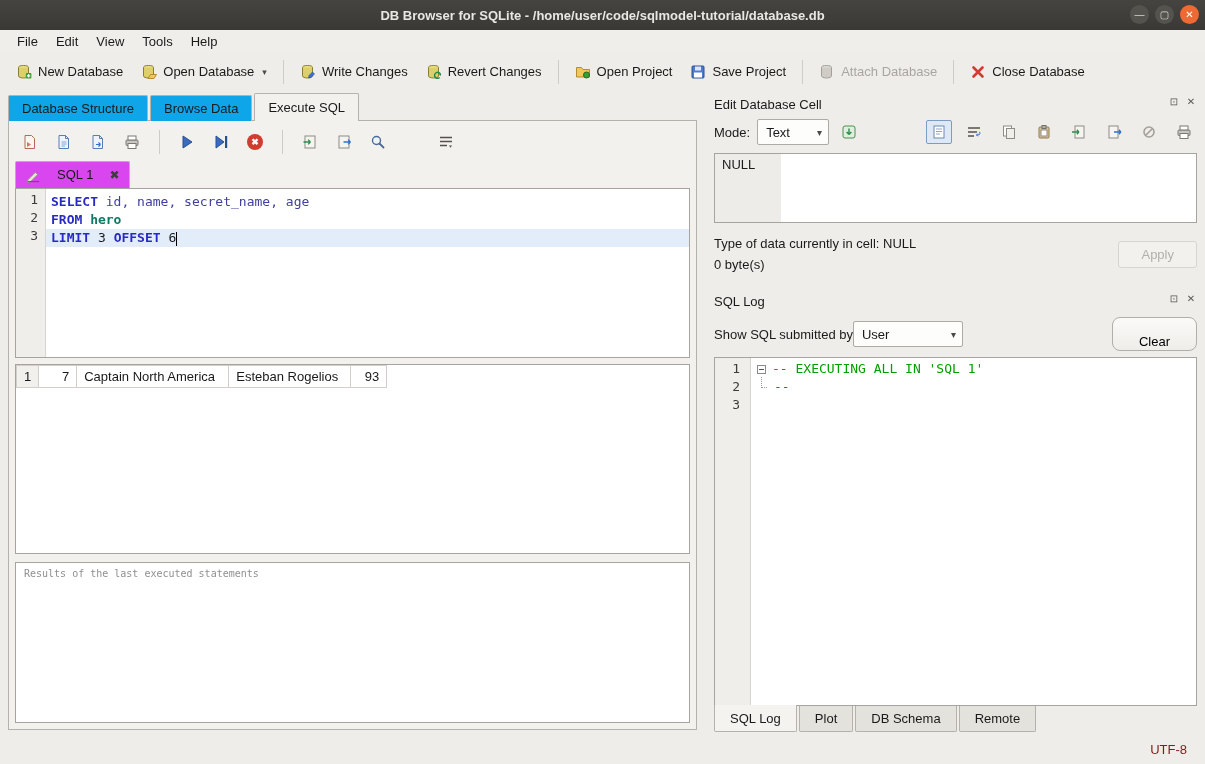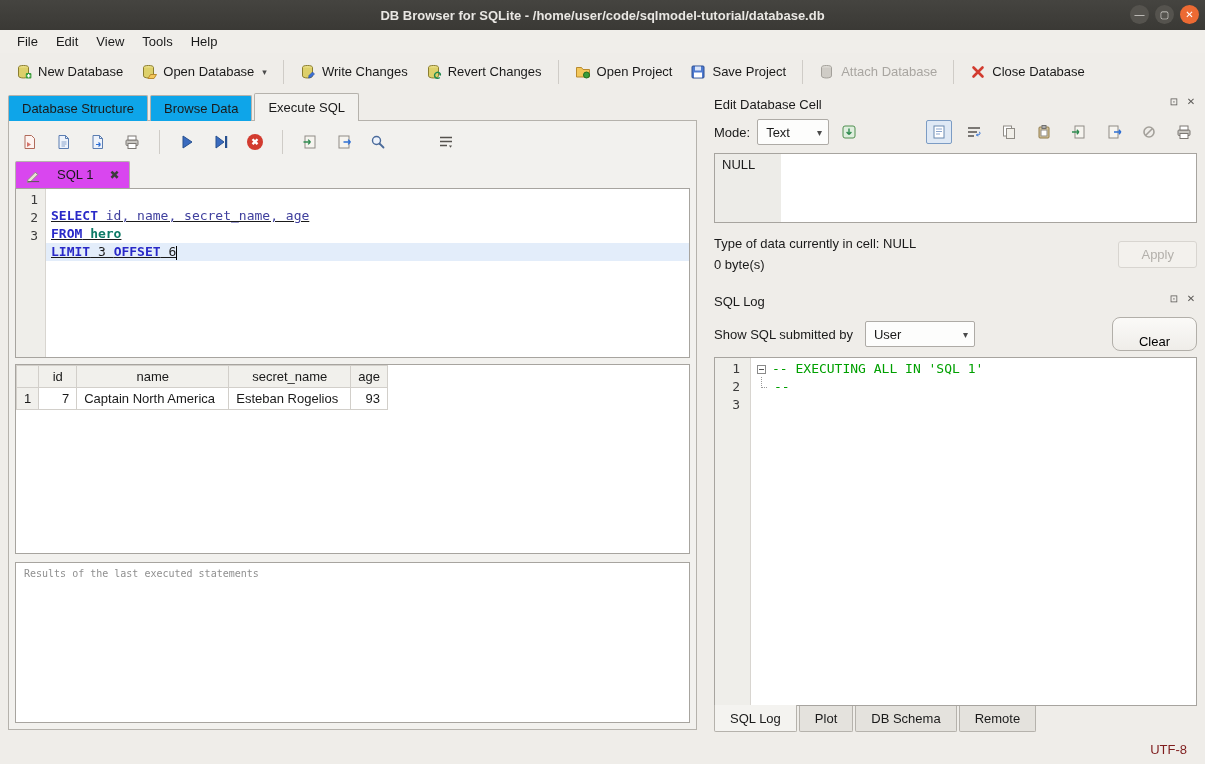--- a/index.html
+++ b/index.html
@@ -47,21 +47,21 @@
 
   
   .sqltabbar { height:30px; display:flex; align-items:flex-end; flex:0 0 auto; }
   .sqlfiletab { display:flex; align-items:center; gap:16px; padding:5px 10px; background:#d946ef; border:1px solid #b5b2ac; border-bottom:none; border-radius:2px 2px 0 0; }
   .closex { color:#3c3c3c; font-size:12px; }
 
   
   .editor { height:170px; border:1px solid #a7a49f; background:#fff; display:flex; flex:0 0 auto; overflow:hidden; }
   .gutter { width:30px; background:#efeeea; border-right:1px solid #d8d5d0; color:#3c3c3c; font-family:"DejaVu Sans Mono", monospace; font-size:13px; text-align:right; padding:2px 7px 0 0; }
   .gutter div { height:18px; line-height:18px; }
-  .codearea { flex:1; font-family:"DejaVu Sans Mono", monospace; font-size:13px; padding-top:18px;text-decoration:underline; }
+  .codearea { flex:1; font-family:"DejaVu Sans Mono", monospace; font-size:13px; padding-top:4px; }
   .code-line { height:18px; line-height:18px; white-space:pre; padding-left:5px; }
   .code-line.current { background:#e3edfa; }
   .kw { color:#2929c8; font-weight:bold; }
   .idt { color:#40409e; }
   .tbl { color:#0e7a66; font-weight:bold; }
   .cursorbar { display:inline-block; width:1px; height:14px; background:#000; vertical-align:middle; }
 
   
   .grid { height:190px; border:1px solid #a7a49f; background:#fff; margin-top:6px; flex:0 0 auto; overflow:hidden; }
   table.res { border-collapse:collapse; font-size:13px; }
@@ -89,21 +89,21 @@
 
   .cell-box { margin:4px 8px; height:70px; border:1px solid #a7a49f; background:#fff; display:flex; flex:0 0 auto; }
   .cell-null-col { width:66px; background:#edece8; padding:3px 0 0 7px; font-size:13px; }
 
   .cell-info { display:flex; align-items:center; margin:6px 8px 0 8px; flex:0 0 auto; }
   .cell-info .lines { line-height:21px; }
   .btn { height:27px; padding:0 22px; background:linear-gradient(#fbfaf8,#efede9); border:1px solid #b2afa9; border-radius:3px; font-size:13px; }
   .btn.disabled { background:#f3f1ed; border-color:#d8d5d0; color:#b3b0ab; }
   .apply-btn { margin-left:auto; }
 
-  .filter-row { display:flex; align-items:center; gap:12px; padding:5px 8px 4px 8px; flex:0 0 auto; }
+  .filter-row { display:flex; align-items:center; gap:0; padding:5px 8px 4px 8px; flex:0 0 auto; }
   .clear-btn { margin-left:auto; padding:16px 26px;border-radius:8px; }
 
   .log-editor { flex:1; margin:2px 8px 0 8px; border:1px solid #a7a49f; background:#fff; display:flex; min-height:0; overflow:hidden; }
   .log-gutter { width:36px; background:#efeeea; border-right:1px solid #d8d5d0; font-family:"DejaVu Sans Mono", monospace; font-size:13px; color:#3c3c3c; padding:2px 10px 0 0; text-align:right; }
   .log-gutter div { height:18px; line-height:18px; }
   .log-code { flex:1; font-family:"DejaVu Sans Mono", monospace; font-size:13px; padding:2px 0 0 4px; }
   .log-line { height:18px; line-height:18px; white-space:pre; color:#00a000; display:flex; align-items:center; }
   .foldbox { display:inline-block; width:9px; height:9px; border:1px solid #8a8a8a; background:#fff; position:relative; margin:0 6px 0 2px; flex:0 0 auto; }
   .foldbox::after { content:""; position:absolute; left:1px; right:1px; top:3px; border-top:1px solid #555; }
   .elbow { display:inline-block; width:6px; height:11px; border-left:1px dotted #9a9a9a; border-bottom:1px dotted #9a9a9a; margin:-6px 7px 4px 6px; flex:0 0 auto; }
@@ -318,27 +318,20 @@
         <div class="grid">
           <table class="res">
             <colgroup>
                 <col style="width:22px">
                 <col style="width:38px">
                 <col style="width:152px">
                 <col style="width:122px">
                 <col style="width:36px">
               </colgroup>
             <tbody>
-                <tr>
-              <th></th>
-              <th>id</th>
-              <th>name</th>
-              <th>secret_name</th>
-              <th>age</th>
-            </tr>
             <tr>
               <td class="rownum">1</td>
               <td class="num">7</td>
               <td>Captain North America</td>
               <td>Esteban Rogelios</td>
               <td class="num">93</td>
             </tr>
           </tbody>
             </table>
         </div>

